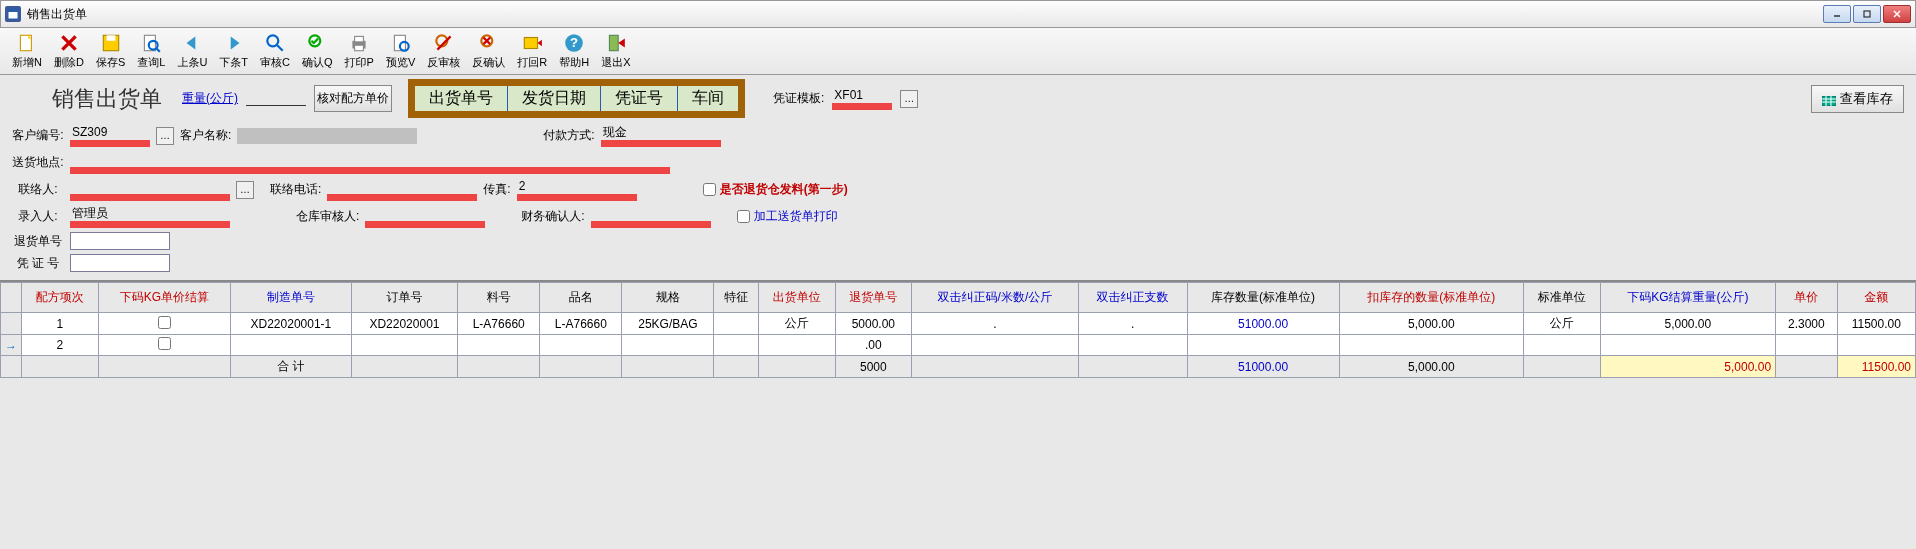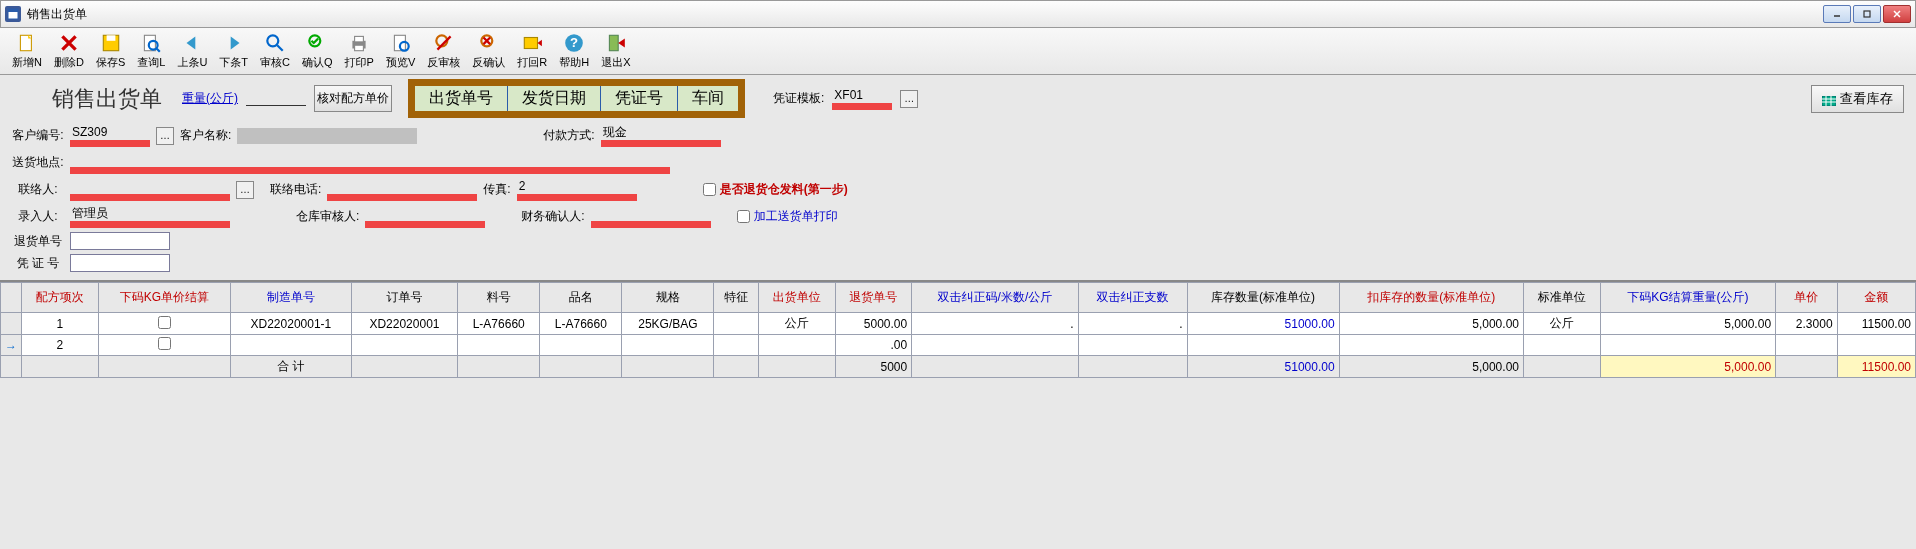--- a/index.html
+++ b/index.html
@@ -52,21 +52,21 @@
 .box-input { border: 1px solid #7a7a9a; background: #fff; height: 18px; padding: 0 4px; font-size: 12px; }
 
 
 .grid-wrap { border-top: 2px solid #888; background: #fff; }
 table.datagrid { border-collapse: collapse; width: 100%; font-size: 12px; }
 table.datagrid th, table.datagrid td { border: 1px solid #9aa0b0; padding: 2px 4px; white-space: nowrap; }
 table.datagrid th { background: #e8e8e8; font-weight: normal; text-align: center; height: 30px; }
 table.datagrid th.red { color: #c00000; }
 table.datagrid th.blue { color: #0000cc; }
 table.datagrid td { background: #fff; text-align: center; height: 18px; }
-table.datagrid td.num { text-align: right; }
+table.datagrid td.num { text-align: center; }
 table.datagrid td.blue { color: #0000cc; }
 table.datagrid tr.total td { background: #e8e8e8; }
 table.datagrid tr.total td.hilite { background: #fff8c0; color: #c00000; text-align: right; }
 .rowhdr { background: #e8e8e8 !important; width: 16px; }
 .arrow-cell { color: #0066cc; font-weight: bold; }
 </style>
 </head>
 <body>
 
 <div class="titlebar">

